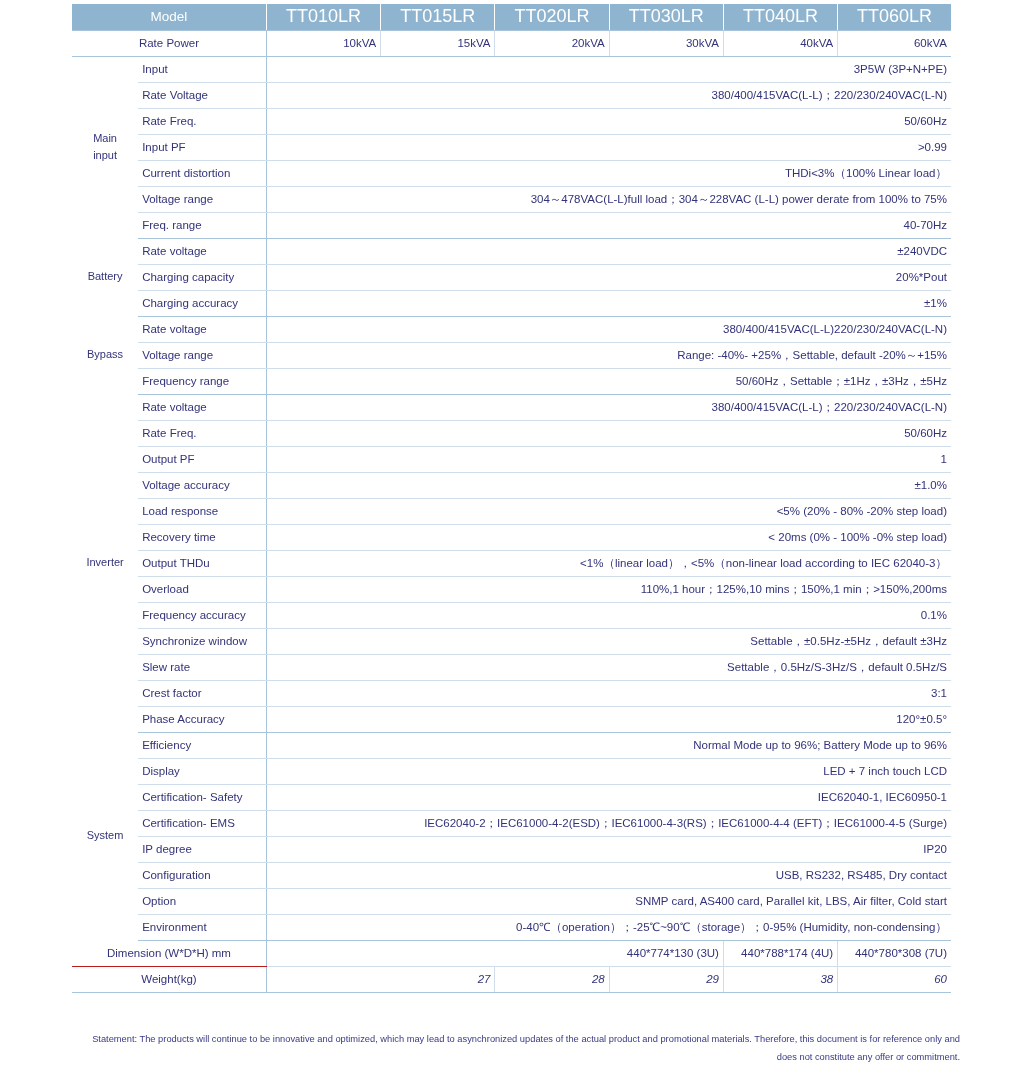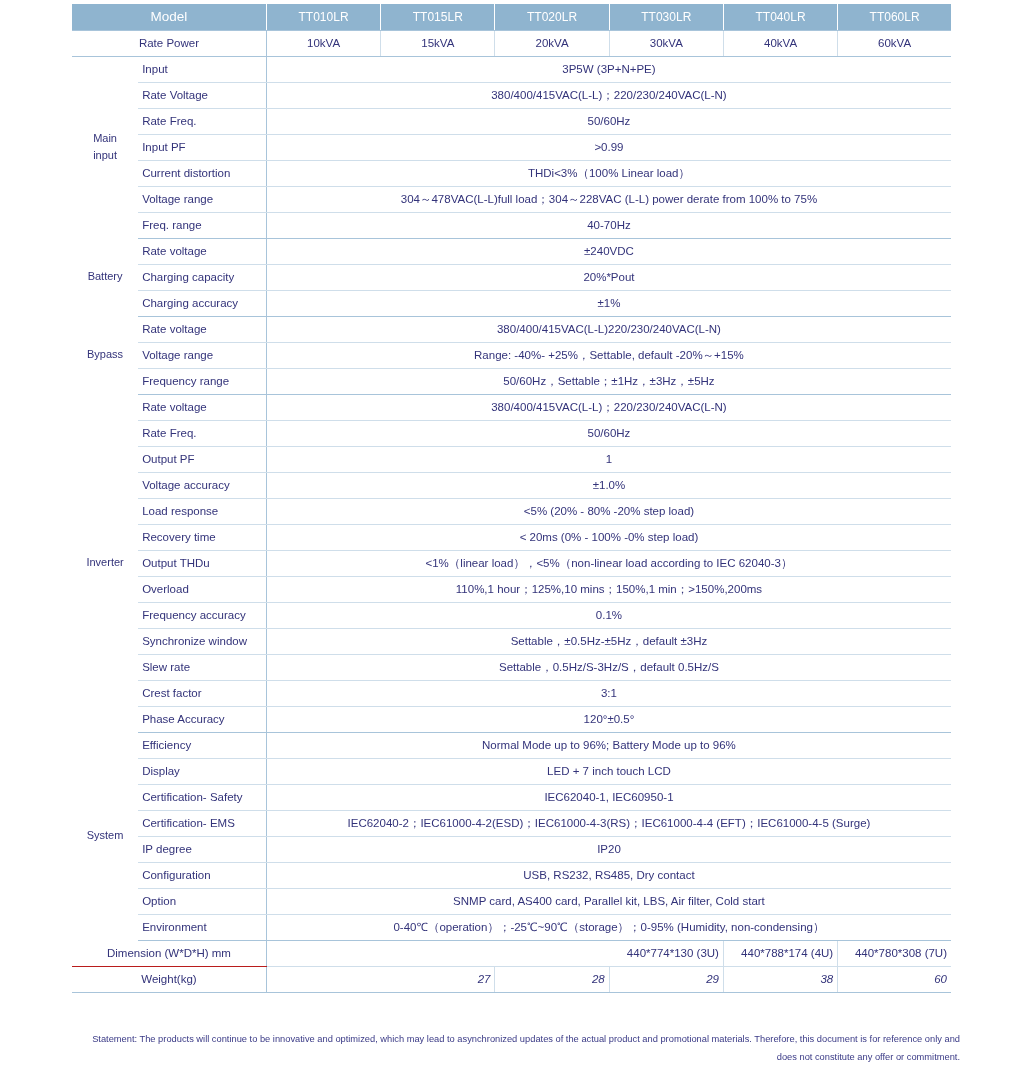--- a/index.html
+++ b/index.html
@@ -43,21 +43,21 @@
     font-weight: normal;
     vertical-align: middle;
     box-sizing: border-box;
   }
 
   
   th.hd {
     background: #8fb4cf;
     color: #ffffff;
     text-align: center;
-    font-size: 12px;
+    font-size: 18px;
     height: 26px;
     border-right: 1px solid #ffffff;
   }
   th.hd.last { border-right: none; margin-top: 24px; }
   th.hd-model {
     font-size: 13.5px;
   }
 
   
   td.group {
@@ -71,21 +71,21 @@
   td.param {
     text-align: left;
     padding-left: 10px;
     border-right: 1px solid #a8c4da;
     border-bottom: 1px solid #cfdeea;
   }
   td.param.nb { border-bottom: none; }
 
   
   td.val {
-    text-align: center;
+    text-align: right;
     border-bottom: 1px solid #cfdeea;
   }
   td.val.vsep { border-right: 1px solid #cfdeea; }
   td.val.nb { border-bottom: none; }
 
   
   tr.sec-end > td, tr.sec-end > th {
     border-bottom: 1px solid #a8c4da !important;
   }
 

